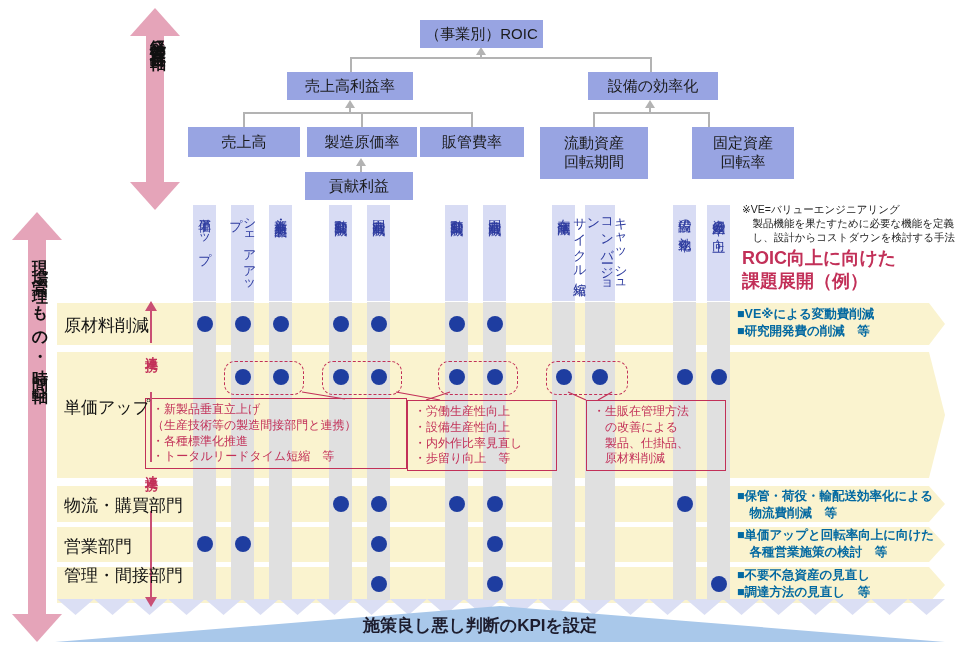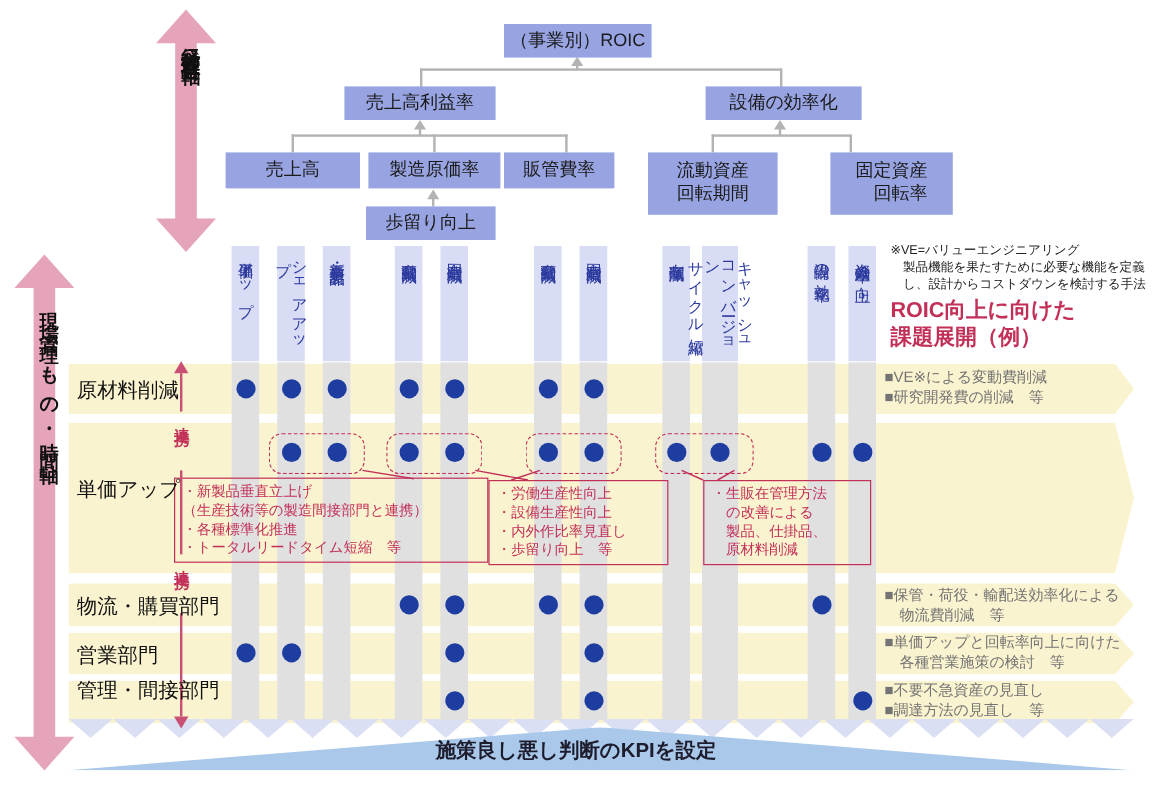--- a/index.html
+++ b/index.html
@@ -1,37 +1,37 @@
 <!DOCTYPE html>
 <html><head>
 <meta charset="utf-8">
 <style>
   html,body{margin:0;padding:0;background:#fff;}
   body{width:960px;height:655px;position:relative;overflow:hidden;
        font-family:"Liberation Sans","DejaVu Sans",sans-serif;}
   
   .tbox{position:absolute;background:#98A4E2;color:#1a1a1a;display:flex;
-        align-items:center;justify-content:center;text-align:right;
+        align-items:center;justify-content:center;text-align:center;
         font-size:15px;font-weight:500;white-space:pre-line;line-height:1.25;}
   .hline,.vline{position:absolute;background:#b3b3b3;}
   .ah-up{position:absolute;width:0;height:0;border-left:5px solid transparent;
          border-right:5px solid transparent;border-bottom:8px solid #b3b3b3;}
   
   .strip{position:absolute;top:205px;height:96px;background:#D8DCF4;overflow:visible;}
   .vtext{writing-mode:vertical-rl;text-orientation:mixed;white-space:pre-line;}
   .collabel{position:absolute;top:4px;left:50%;transform:translateX(-50%);
             color:#2C3A9E;font-size:13px;font-weight:500;letter-spacing:1px;line-height:1.05;}
   .band{position:absolute;top:302px;height:298px;background:#E0E0E0;}
   .chev{position:absolute;top:599px;height:16px;background:#DBDFF4;
         clip-path:polygon(0 0,100% 0,50% 100%);}
   
   .rowband{position:absolute;left:57px;width:888px;background:#FAF3CF;
            clip-path:polygon(0 0,calc(100% - 16px) 0,100% 50%,calc(100% - 16px) 100%,0 100%);}
   .rowlabel{position:absolute;left:64px;font-size:17px;color:#111;z-index:8;}
-  .note{position:absolute;left:737px;color:#737373;font-size:12.5px;font-weight:400;
+  .note{position:absolute;left:737px;color:#0369a1;font-size:12.5px;font-weight:700;
         line-height:1.32;white-space:pre-line;z-index:8;}
   
   .dot{position:absolute;width:16px;height:16px;border-radius:50%;background:#1E3DA0;z-index:5;}
   .dashpair{position:absolute;top:361px;height:32px;border:1.6px dashed #C23058;
             border-radius:11px;z-index:6;}
   .callout{position:absolute;border:1.3px solid #C23058;color:#C23058;font-size:12px;
            line-height:1.32;padding:3px 6px;white-space:pre-line;z-index:7;background:transparent;}
   
   .pink-shaft{position:absolute;background:#E5A4B9;}
   .pink-up{position:absolute;width:0;height:0;border-left:25px solid transparent;
@@ -140,26 +140,26 @@
   </div>
 <div class="strip" style="left:707px;width:23px;z-index:3">
     <span class="collabel vtext">資産効率の向上</span>
   </div>
 
 <div class="tbox" style="left:420px;top:20px;width:123px;height:28px;z-index:3">（事業別）ROIC</div>
 <div class="tbox" style="left:287px;top:72px;width:126px;height:28px;z-index:3">売上高利益率</div>
 <div class="tbox" style="left:588px;top:72px;width:130px;height:28px;z-index:3">設備の効率化</div>
 <div class="tbox" style="left:188px;top:127px;width:112px;height:30px;z-index:3">売上高</div>
 <div class="tbox" style="left:307px;top:127px;width:110px;height:30px;z-index:3">製造原価率</div>
-<div class="tbox" style="left:420px;top:127px;width:92px;height:30px;z-index:3">販管費率</div>
+<div class="tbox" style="left:420px;top:127px;width:104px;height:30px;z-index:3">販管費率</div>
 <div class="tbox" style="left:540px;top:127px;width:108px;height:52px;z-index:3">流動資産
 回転期間</div>
 <div class="tbox" style="left:692px;top:127px;width:102px;height:52px;z-index:3">固定資産
 回転率</div>
-<div class="tbox" style="left:305px;top:172px;width:108px;height:28px;z-index:3">歩留り向上</div>
+<div class="tbox" style="left:305px;top:172px;width:108px;height:28px;z-index:3">貢献利益</div>
 
 <div class="hline" style="left:350px;top:57px;width:301px;height:2px"></div>
 <div class="vline" style="left:350px;top:57px;width:2px;height:16px"></div>
 <div class="vline" style="left:650px;top:57px;width:2px;height:16px"></div>
 <div class="vline" style="left:480px;top:54px;width:2px;height:4px"></div>
 <div class="ah-up" style="left:476px;top:47px"></div>
 <div class="hline" style="left:243px;top:112px;width:230px;height:2px"></div>
 <div class="vline" style="left:243px;top:112px;width:2px;height:15px"></div>
 <div class="vline" style="left:361px;top:112px;width:2px;height:15px"></div>
 <div class="vline" style="left:471px;top:112px;width:2px;height:15px"></div>

